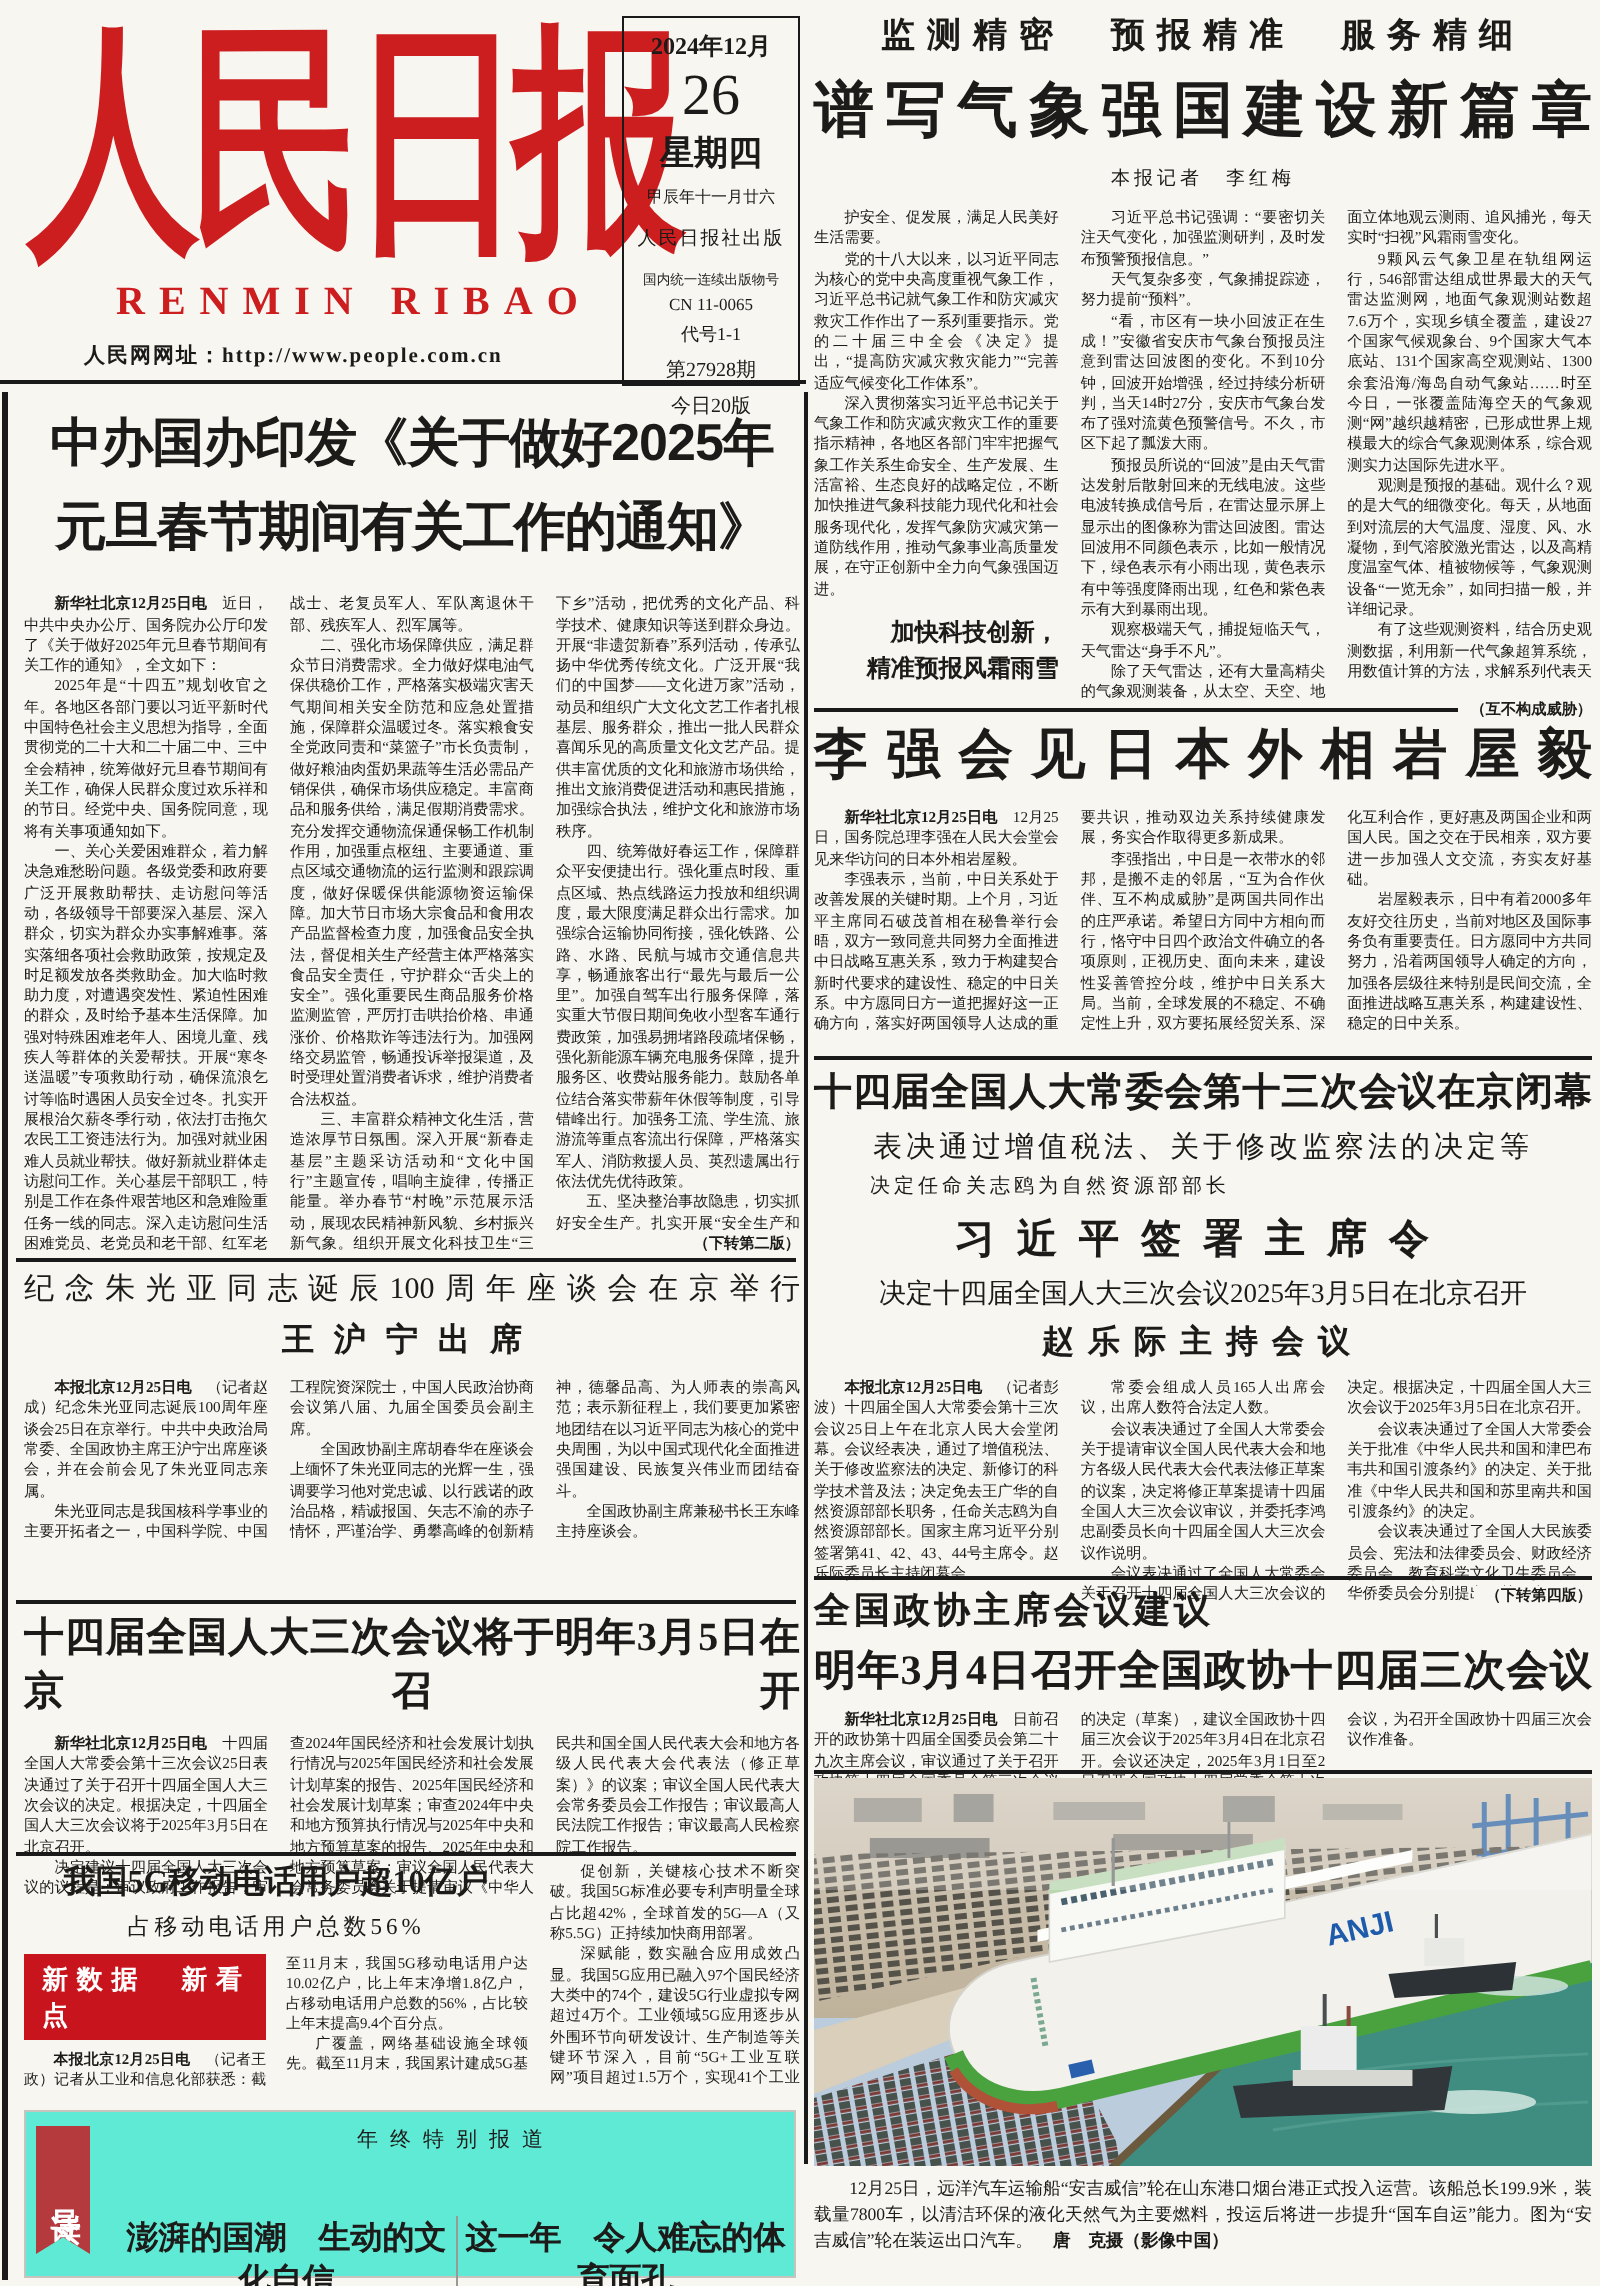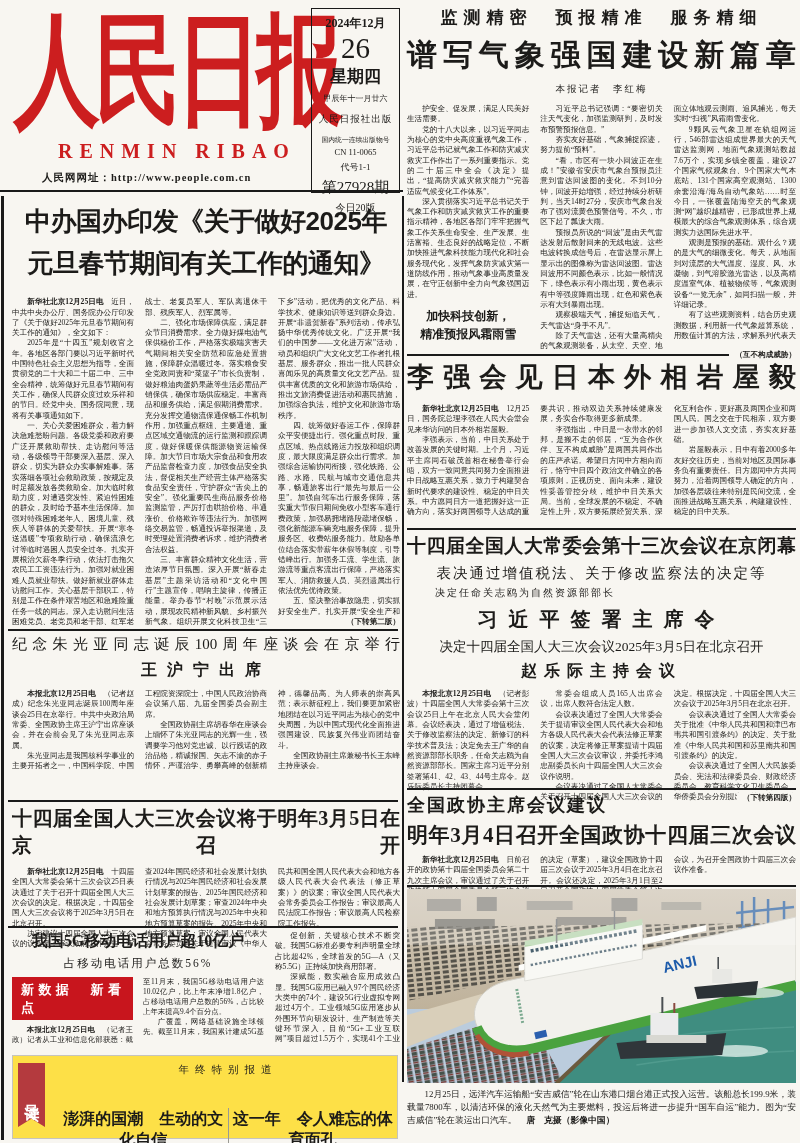--- a/index.html
+++ b/index.html
@@ -33,21 +33,21 @@
     border:1.5px solid #1a1a1a; text-align:center; padding-top:6px; box-sizing:content-box;
   }
   .d-month{font-size:12px;font-weight:bold;}
   .d-day{font-size:29px;line-height:1.05;margin-top:1px;}
   .d-week{font-size:17px;font-weight:bold;margin-top:2px;}
   .d-lunar{font-size:8px;margin-top:5px;}
   .d-pub{font-size:9.5px;margin-top:9px;letter-spacing:1px;}
   .d-issn-label{font-size:6.8px;margin-top:9px;}
   .d-issn{font-size:8.5px;margin-top:2px;}
   .d-code{font-size:9px;margin-top:4px;}
-  .d-issue{font-size:15px;margin-top:4px;}
+  .d-issue{font-size:10px;margin-top:4px;}
   .d-pages{font-size:10px;margin-top:4px;}
 
   
   .jlast{text-align:justify; text-align-last:justify;}
   .body-flow{
     column-count:3; column-gap:11px; text-align:justify;
     font-size:7.6px; line-height:1.36; overflow:hidden; position:relative;
   }
   .body-flow p, .fg-flow p, .fg-col3 p, #caption p{margin:0; text-indent:2em;}
   .cont-marker{
@@ -62,21 +62,21 @@
             white-space:pre-line; letter-spacing:-0.5px;}
   .notice-h{font-family:"Liberation Sans","DejaVu Sans",sans-serif;}
   #a-notice .body-flow{margin-top:13px; height:330px;}
 
   
   #a-weather{left:407px; top:6px; width:389px;}
   .w-kicker{font-size:17px; font-weight:bold; text-align:center; letter-spacing:6px;}
   .w-head{font-size:30px; font-weight:bold; margin-top:6px;}
   .w-byline{font-size:9.5px; text-align:center; letter-spacing:2px; margin-top:7px;}
   #a-weather .body-flow{margin-top:8px; height:256px;}
-  .w-subhead{font-size:12px; font-weight:bold; text-align:center; margin:7px 0;
+  .w-subhead{font-size:12px; font-weight:bold; text-align:right; margin:7px 0;
              white-space:pre-line; break-inside:avoid; text-indent:0; line-height:1.5;
              font-family:"Liberation Sans","DejaVu Sans",sans-serif;}
 
   
   #a-liqiang{left:407px; top:359px; width:389px;}
   .lq-head{font-size:27px; font-weight:bold;}
   #a-liqiang .body-flow{margin-top:9px; height:118px;}
 
   
   #a-npc{left:407px; top:533px; width:389px;}
@@ -119,21 +119,21 @@
   .fg-sub{font-size:11.5px; text-align:center; letter-spacing:2px; margin-top:4px;}
   .fg-flow{margin-top:6px; column-count:2; column-gap:10px; height:70px; overflow:hidden;
            font-size:7.4px; line-height:1.36; text-align:justify;}
   .fg-badge{display:inline-block; background:var(--badge-red); color:#fff; font-weight:bold;
             font-size:13px; letter-spacing:3px; padding:4px 9px; margin-bottom:5px;
             break-inside:avoid; font-family:"Liberation Sans","DejaVu Sans",sans-serif;}
   .fg-col3{flex:1; height:112px; overflow:hidden; font-size:7.6px; line-height:1.36; text-align:justify;}
 
   
   #guide{left:12px; top:1055px; width:386px; height:84px; border:1.5px solid #c6c4bd;
-         background:#fde047; box-sizing:border-box;}
+         background:#5eead4; box-sizing:border-box;}
   .g-ribbon{position:absolute; left:5px; top:7px; width:27px; height:64px;
             background:var(--guide-red); color:#fff; font-weight:bold; font-size:15px;
             writing-mode:vertical-rl; text-orientation:upright; letter-spacing:3px;
             display:flex; align-items:center; justify-content:center;
             clip-path:polygon(0 0,100% 0,100% 100%,50% 87%,0 100%);
             font-family:"Liberation Sans","DejaVu Sans",sans-serif;}
   .g-inner{margin-left:46px; padding-top:7px;}
   .g-header{text-align:center; font-size:10.5px; letter-spacing:6px;}
   .g-items{display:flex; align-items:center; margin-top:5px;}
   .g-item{flex:1; text-align:center;}
@@ -199,21 +199,21 @@
     <div class="body-flow">
       <div>
           <p>护安全、促发展，满足人民美好生活需要。</p>
           <p>党的十八大以来，以习近平同志为核心的党中央高度重视气象工作，习近平总书记就气象工作和防灾减灾救灾工作作出了一系列重要指示。党的二十届三中全会《决定》提出，“提高防灾减灾救灾能力”“完善适应气候变化工作体系”。</p>
           <p>深入贯彻落实习近平总书记关于气象工作和防灾减灾救灾工作的重要指示精神，各地区各部门牢牢把握气象工作关系生命安全、生产发展、生活富裕、生态良好的战略定位，不断加快推进气象科技能力现代化和社会服务现代化，发挥气象防灾减灾第一道防线作用，推动气象事业高质量发展，在守正创新中全力向气象强国迈进。</p>
         </div>
       <div class="w-subhead">加快科技创新，
 精准预报风霜雨雪</div>
       <div>
           <p>习近平总书记强调：“要密切关注天气变化，加强监测研判，及时发布预警预报信息。”</p>
-          <p>夯实友好基础，气象捕捉踪迹，努力提前“预料”。</p>
+          <p>天气复杂多变，气象捕捉踪迹，努力提前“预料”。</p>
           <p>“看，市区有一块小回波正在生成！”安徽省安庆市气象台预报员注意到雷达回波图的变化。不到10分钟，回波开始增强，经过持续分析研判，当天14时27分，安庆市气象台发布了强对流黄色预警信号。不久，市区下起了瓢泼大雨。</p>
           <p>预报员所说的“回波”是由天气雷达发射后散射回来的无线电波。这些电波转换成信号后，在雷达显示屏上显示出的图像称为雷达回波图。雷达回波用不同颜色表示，比如一般情况下，绿色表示有小雨出现，黄色表示有中等强度降雨出现，红色和紫色表示有大到暴雨出现。</p>
           <p>观察极端天气，捕捉短临天气，天气雷达“身手不凡”。</p>
           <p>除了天气雷达，还有大量高精尖的气象观测装备，从太空、天空、地面立体地观云测雨、追风捕光，每天实时“扫视”风霜雨雪变化。</p>
           <p>9颗风云气象卫星在轨组网运行，546部雷达组成世界最大的天气雷达监测网，地面气象观测站数超7.6万个，实现乡镇全覆盖，建设27个国家气候观象台、9个国家大气本底站、131个国家高空观测站、1300余套沿海/海岛自动气象站……时至今日，一张覆盖陆海空天的气象观测“网”越织越精密，已形成世界上规模最大的综合气象观测体系，综合观测实力达国际先进水平。</p>
           <p>观测是预报的基础。观什么？观的是大气的细微变化。每天，从地面到对流层的大气温度、湿度、风、水凝物，到气溶胶激光雷达，以及高精度温室气体、植被物候等，气象观测设备“一览无余”，如同扫描一般，并详细记录。</p>
           <p>有了这些观测资料，结合历史观测数据，利用新一代气象超算系统，用数值计算的方法，求解系列代表天气演变过程的方程组，就是数值天气预报。</p>
         </div>
       <span class="cont-marker">（互不构成威胁）</span>
     </div>

